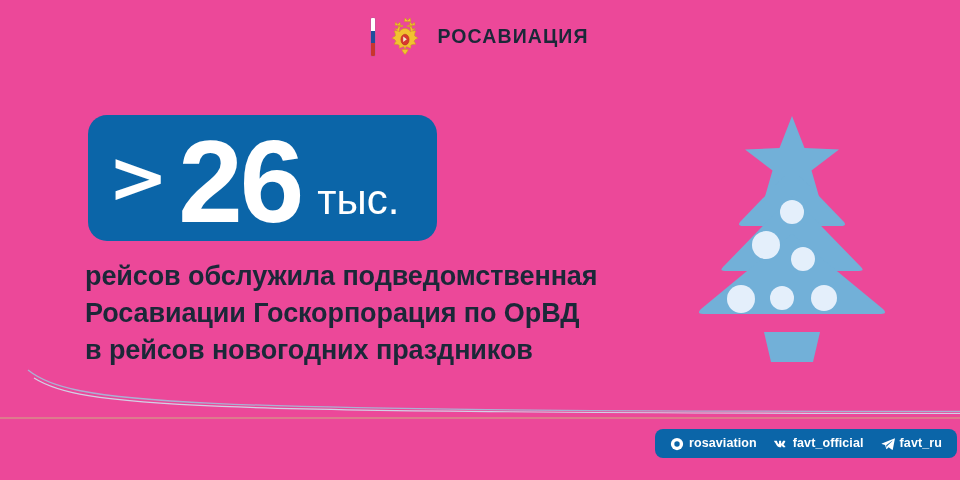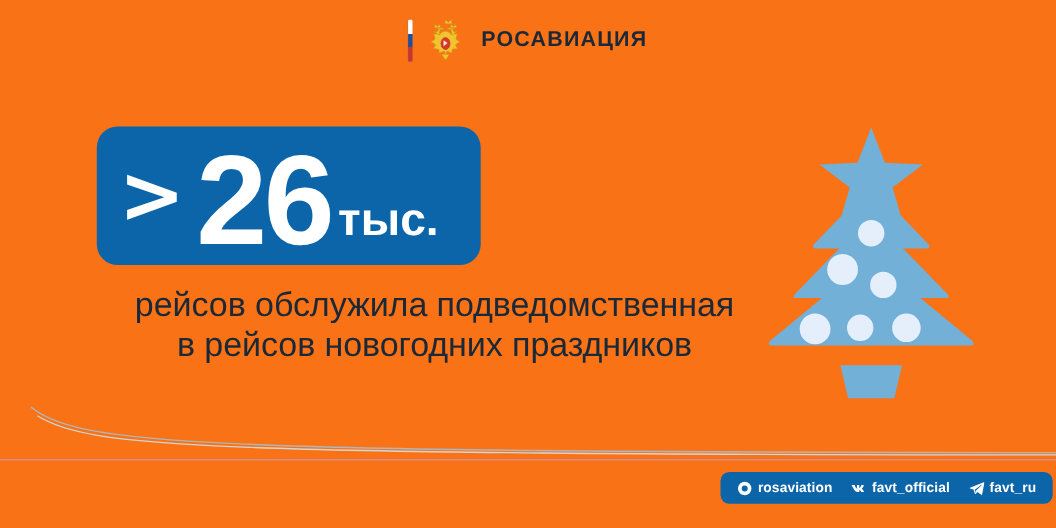--- a/index.html
+++ b/index.html
@@ -10,23 +10,22 @@
     width: 960px;
     height: 480px;
     font-family: "Liberation Sans", sans-serif;
     overflow: hidden;
   }
 
   #canvas {
     position: relative;
     width: 960px;
     height: 480px;
-    background: #f97316;
+    background: #ec4899;
     overflow: hidden;
-    text-align: center;
   }
 
   
   .decor-svg {
     position: absolute;
     left: 0;
     top: 0;
     width: 960px;
     height: 480px;
     pointer-events: none;
@@ -95,36 +94,36 @@
     font-weight: bold;
     line-height: 0.88;
     letter-spacing: -3px;
     margin-left: 10px;
     margin-bottom: 2px;
     font-family: "Liberation Sans", sans-serif;
   }
   .stat-unit {
     color: #ffffff;
     font-size: 42px;
-    font-weight: bold;
+    font-weight: normal;
     line-height: 1;
-    margin-left: 6px;
+    margin-left: 16px;
     margin-bottom: 14px;
     letter-spacing: 0px;
   }
 
   
   .body-copy {
     position: absolute;
     left: 85px;
     top: 258px;
     width: 620px;
     color: #1b2838;
-    font-size: 31px;
-    font-weight: normal;
+    font-size: 27px;
+    font-weight: bold;
     line-height: 37px;
     letter-spacing: -0.1px;
   }
   .body-copy div { white-space: nowrap; }
 
   
   .tree {
     position: absolute;
     left: 676px;
     top: 104px;
@@ -226,20 +225,21 @@
   </div>
 
   <div class="stat-badge">
     <span class="stat-gt">&gt;</span>
     <span class="stat-number">26</span>
     <span class="stat-unit">тыс.</span>
   </div>
 
   <div class="body-copy">
     <div>рейсов обслужила подведомственная</div>
+    <div>Росавиации Госкорпорация по ОрВД</div>
     <div>в рейсов новогодних праздников</div>
   </div>
 
   <svg class="tree" viewBox="0 0 232 280" xmlns="http://www.w3.org/2000/svg">
     <g fill="#72b0d8">
 
       <polygon points="116,12 128.5,44 163,45.5 135.5,66.5 145,99.5 116,80 87,99.5 96.5,66.5 69,45.5 103.5,44"></polygon>
 
       <path d="M116 64 L168 118 Q171 122 165 122 L67 122 Q61 122 64 118 Z"></path>
 

